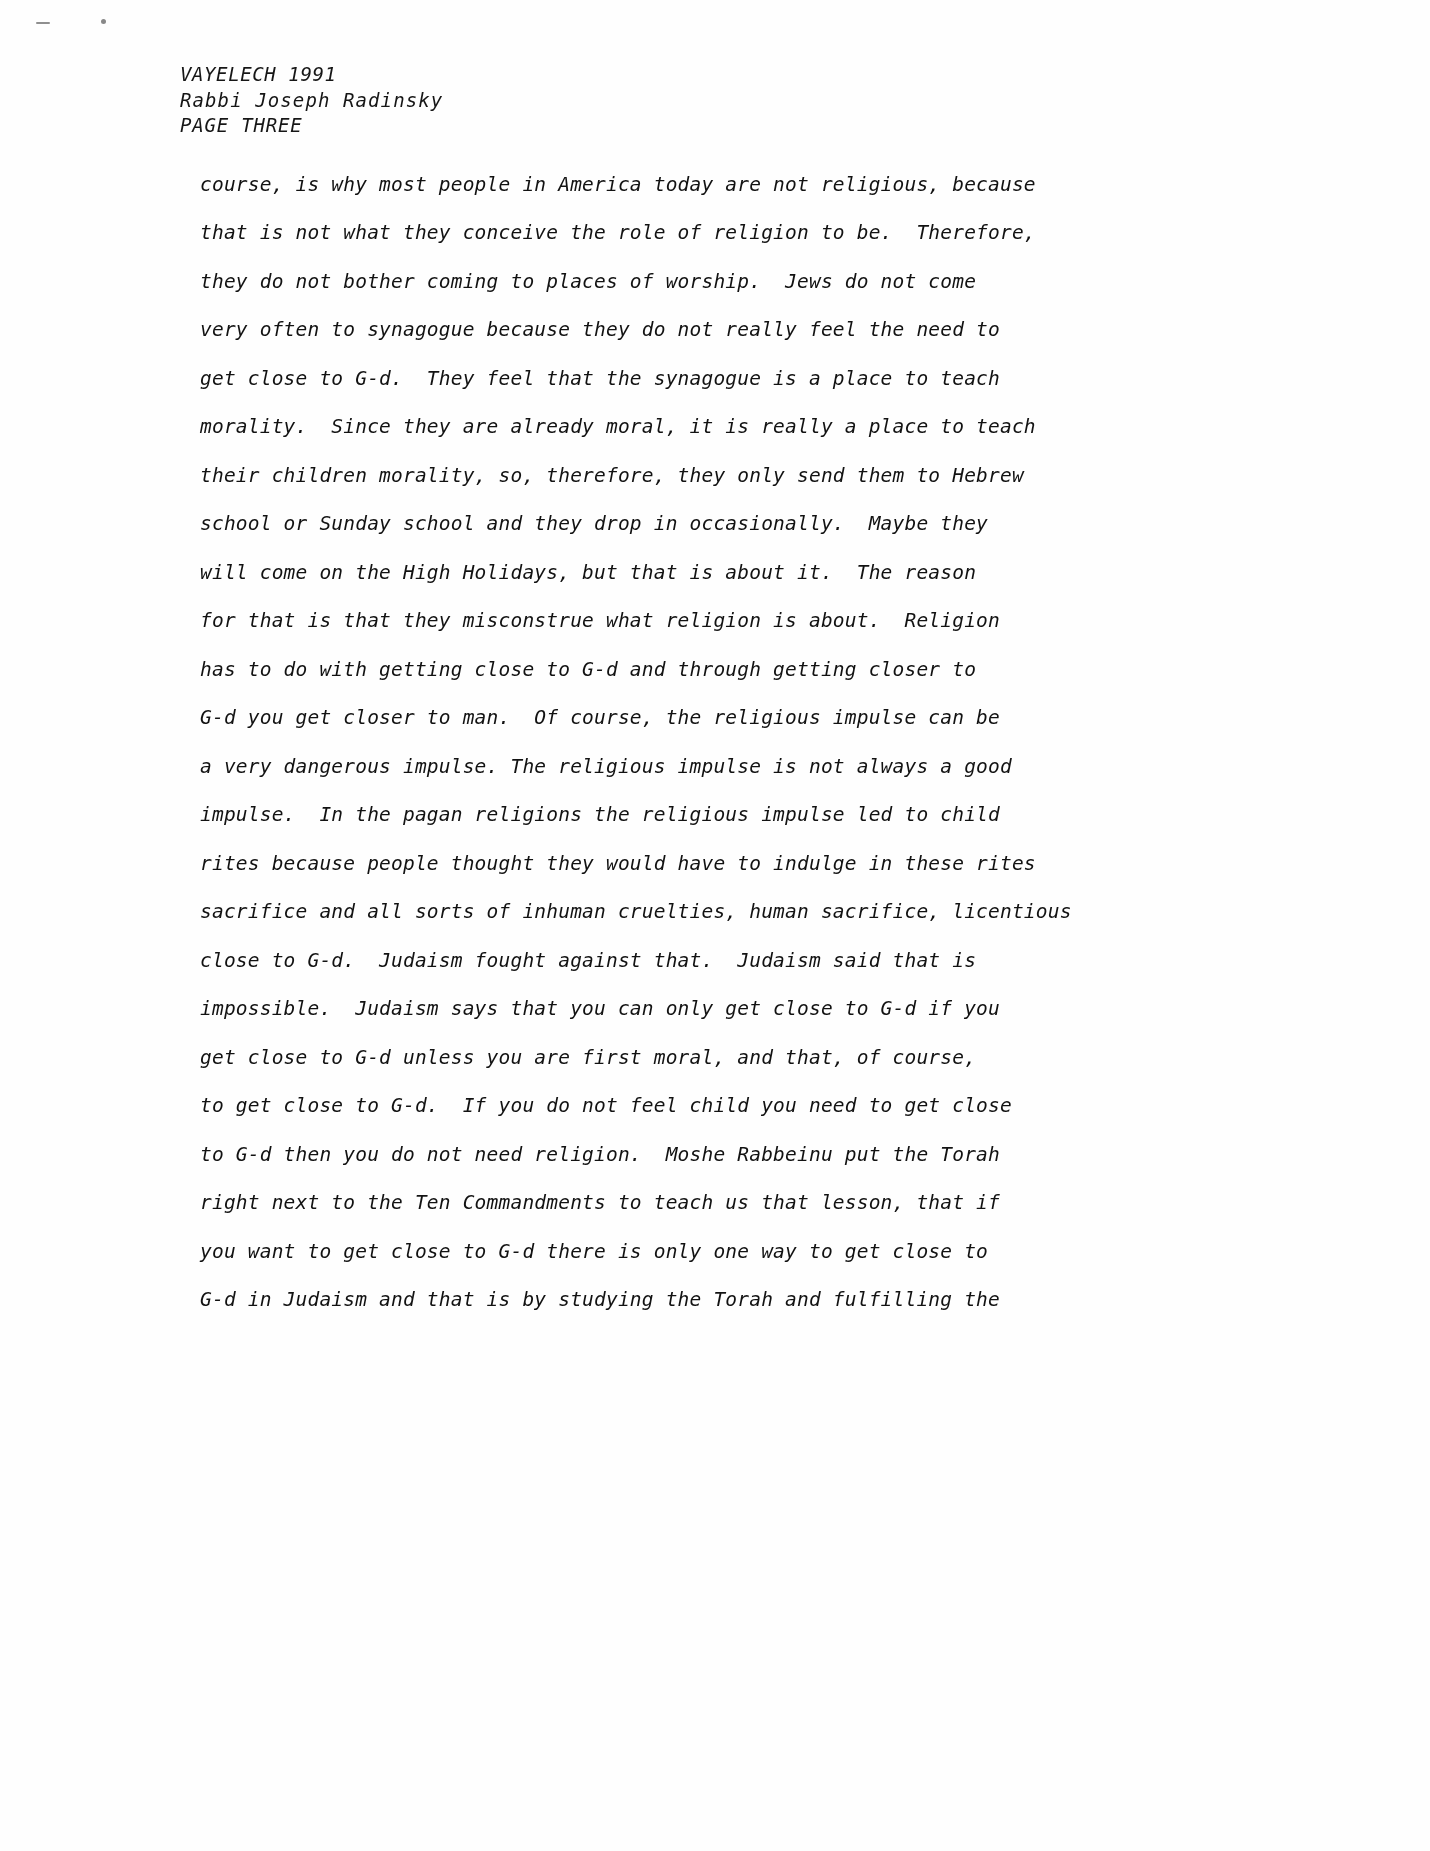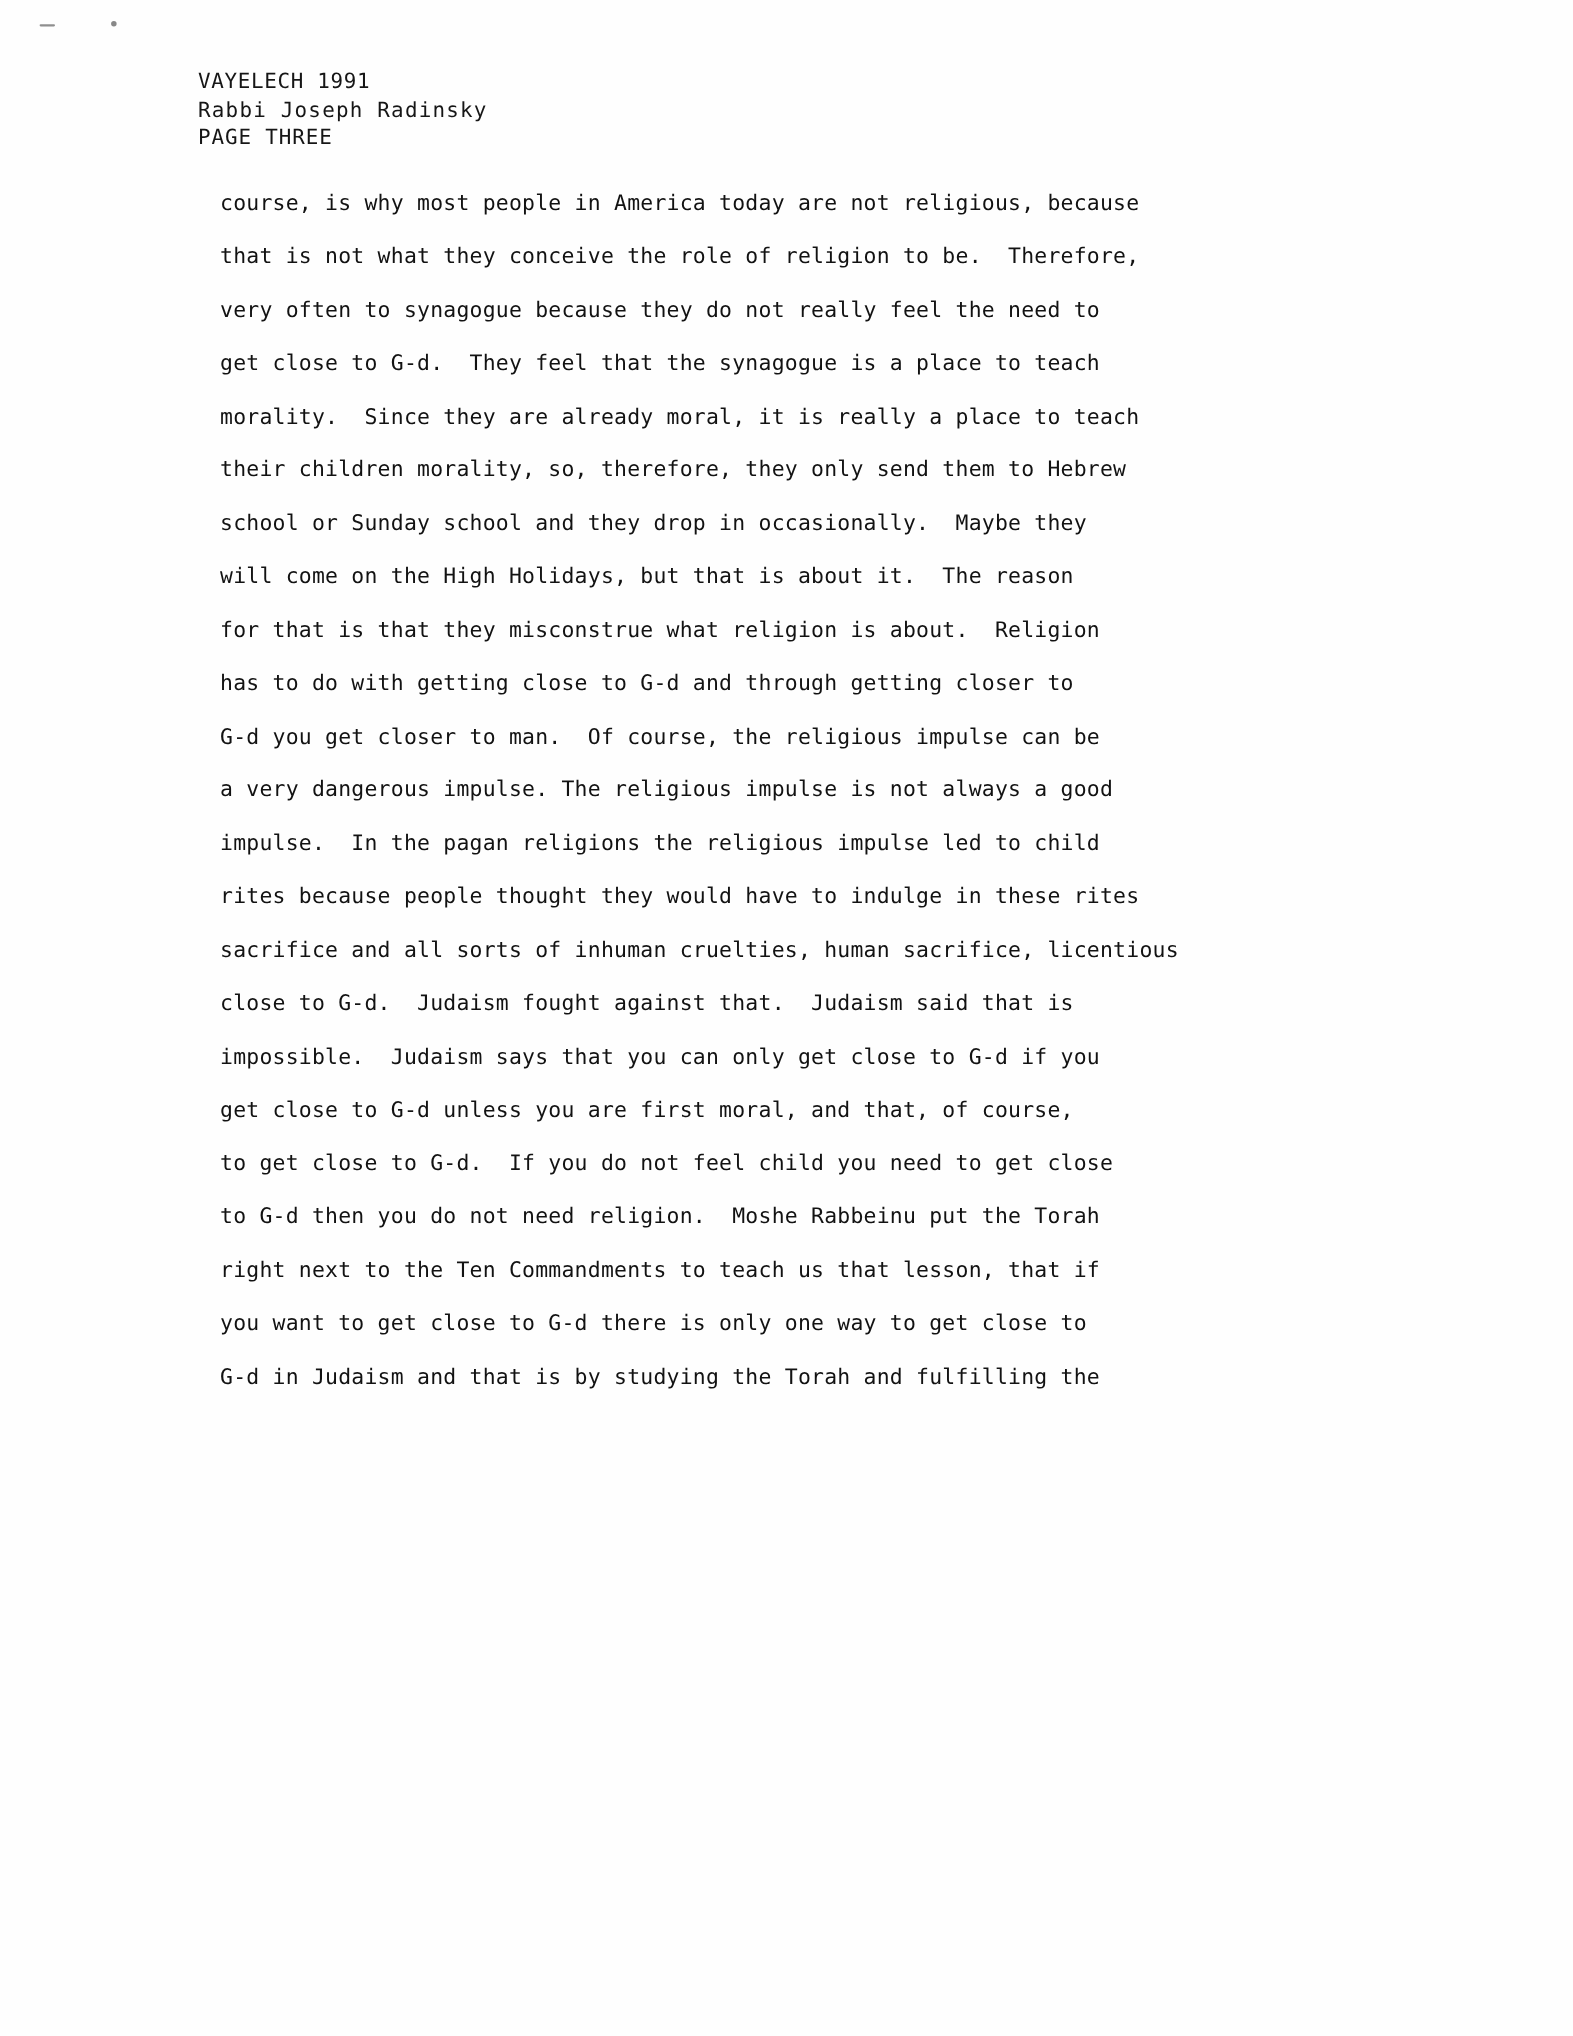--- a/index.html
+++ b/index.html
@@ -14,20 +14,21 @@
     font-family: "DejaVu Sans Mono", "Liberation Mono", monospace;
     color: #1a1a1a;
     overflow: hidden;
   }
   .page {
     position: absolute;
     top: 0; left: 0;
     width: 1430px;
     height: 1851px;
     background: #fefefe;
+    font-style: italic;
   }
   .speck {
     position: absolute;
     background: #6a6a6a;
   }
   .speck-a {
     left: 36px;
     top: 22px;
     width: 14px;
     height: 2px;
@@ -85,20 +86,21 @@
 
     <div class="header-block">
       <div class="header-line-1">VAYELECH 1991</div>
       <div class="header-line-2">Rabbi Joseph Radinsky</div>
       <div class="header-line-3">PAGE THREE</div>
     </div>
 
     <div class="paragraph">
       <span class="ln">course, is why most people in America today are not religious, because</span>
       <span class="ln">that is not what they conceive the role of religion to be.  Therefore,</span>
+      <span class="ln">they do not bother coming to places of worship.  Jews do not come</span>
       <span class="ln">very often to synagogue because they do not really feel the need to</span>
       <span class="ln">get close to G-d.  They feel that the synagogue is a place to teach</span>
       <span class="ln">morality.  Since they are already moral, it is really a place to teach</span>
       <span class="ln">their children morality, so, therefore, they only send them to Hebrew</span>
       <span class="ln">school or Sunday school and they drop in occasionally.  Maybe they</span>
       <span class="ln">will come on the High Holidays, but that is about it.  The reason</span>
       <span class="ln">for that is that they misconstrue what religion is about.  Religion</span>
       <span class="ln">has to do with getting close to G-d and through getting closer to</span>
       <span class="ln">G-d you get closer to man.  Of course, the religious impulse can be</span>
       <span class="ln">a very dangerous impulse. The religious impulse is not always a good</span>

